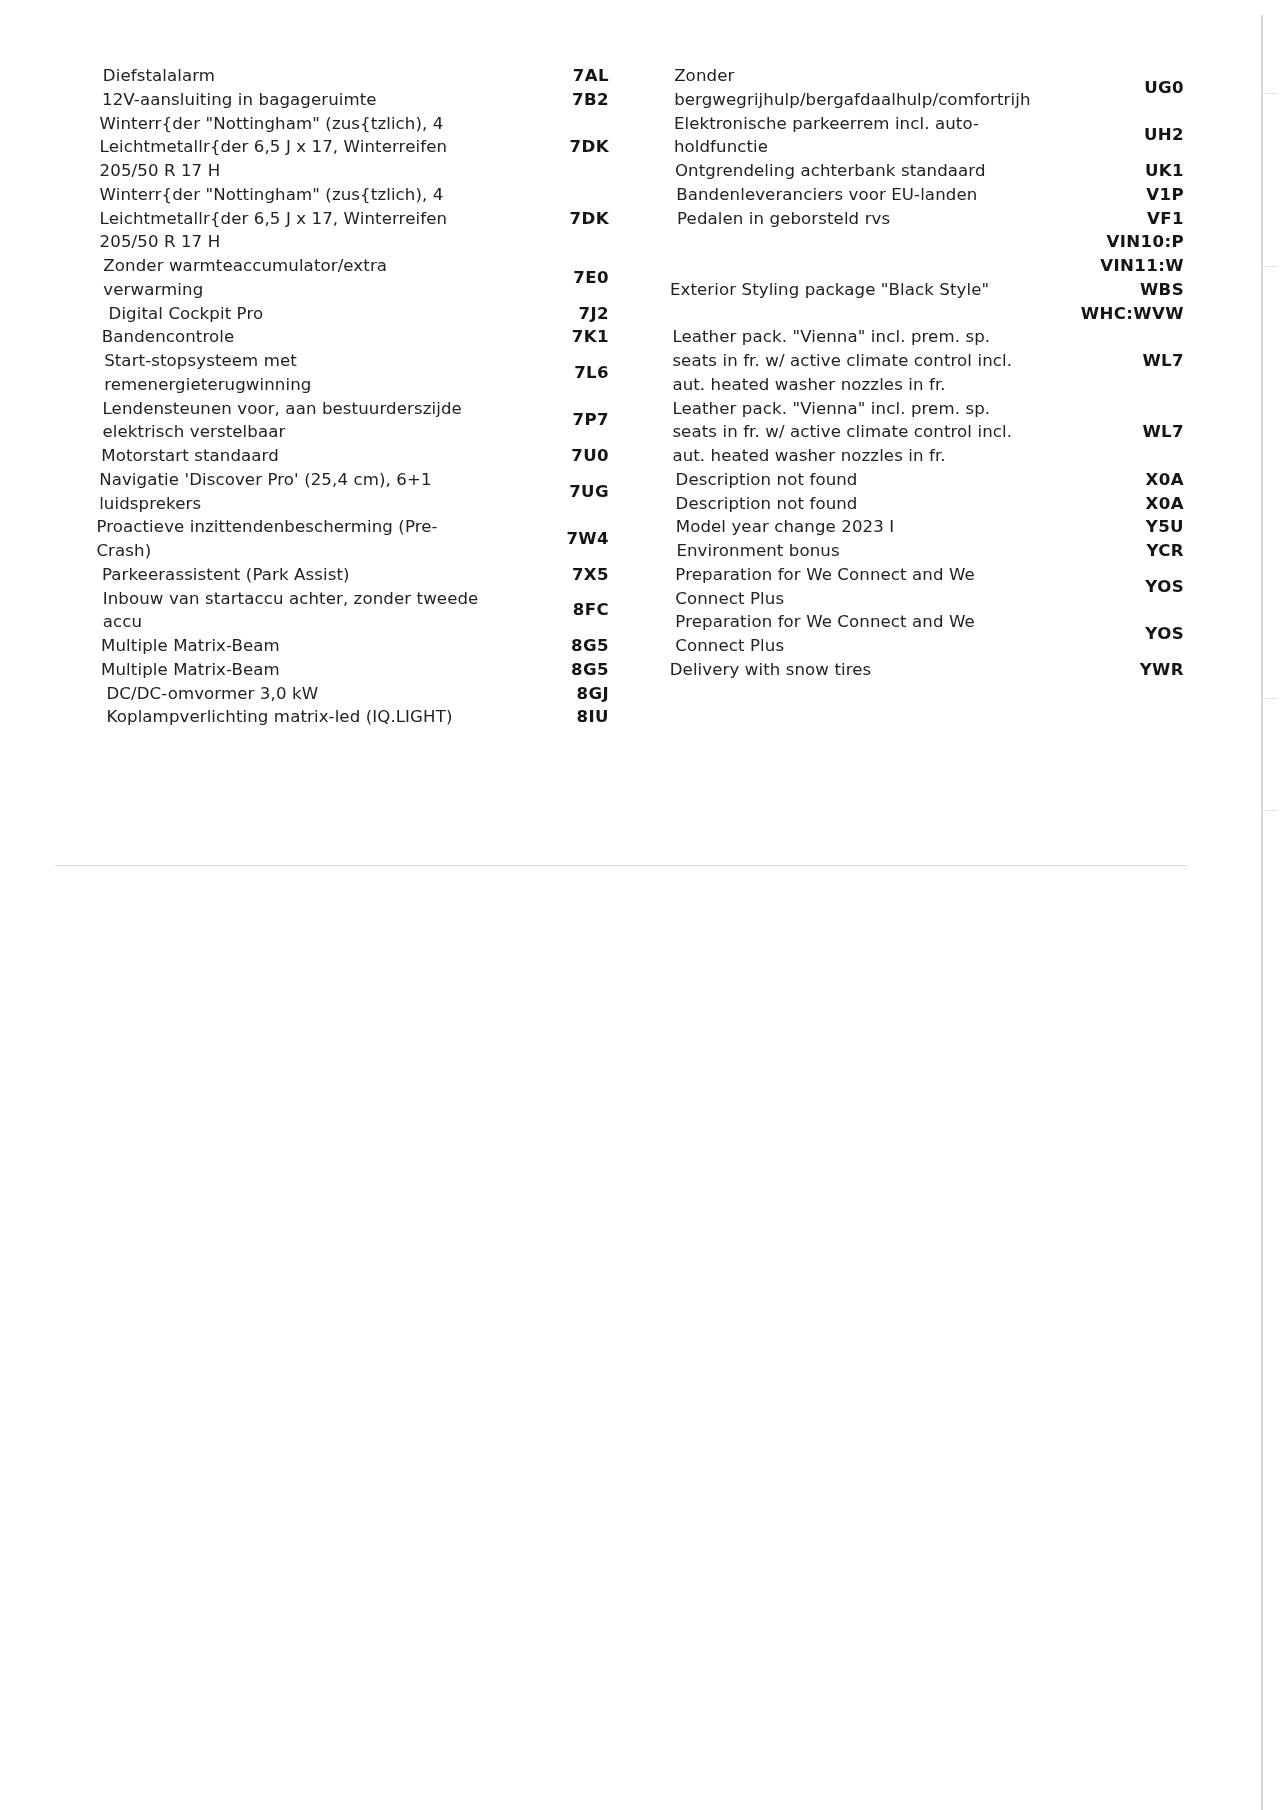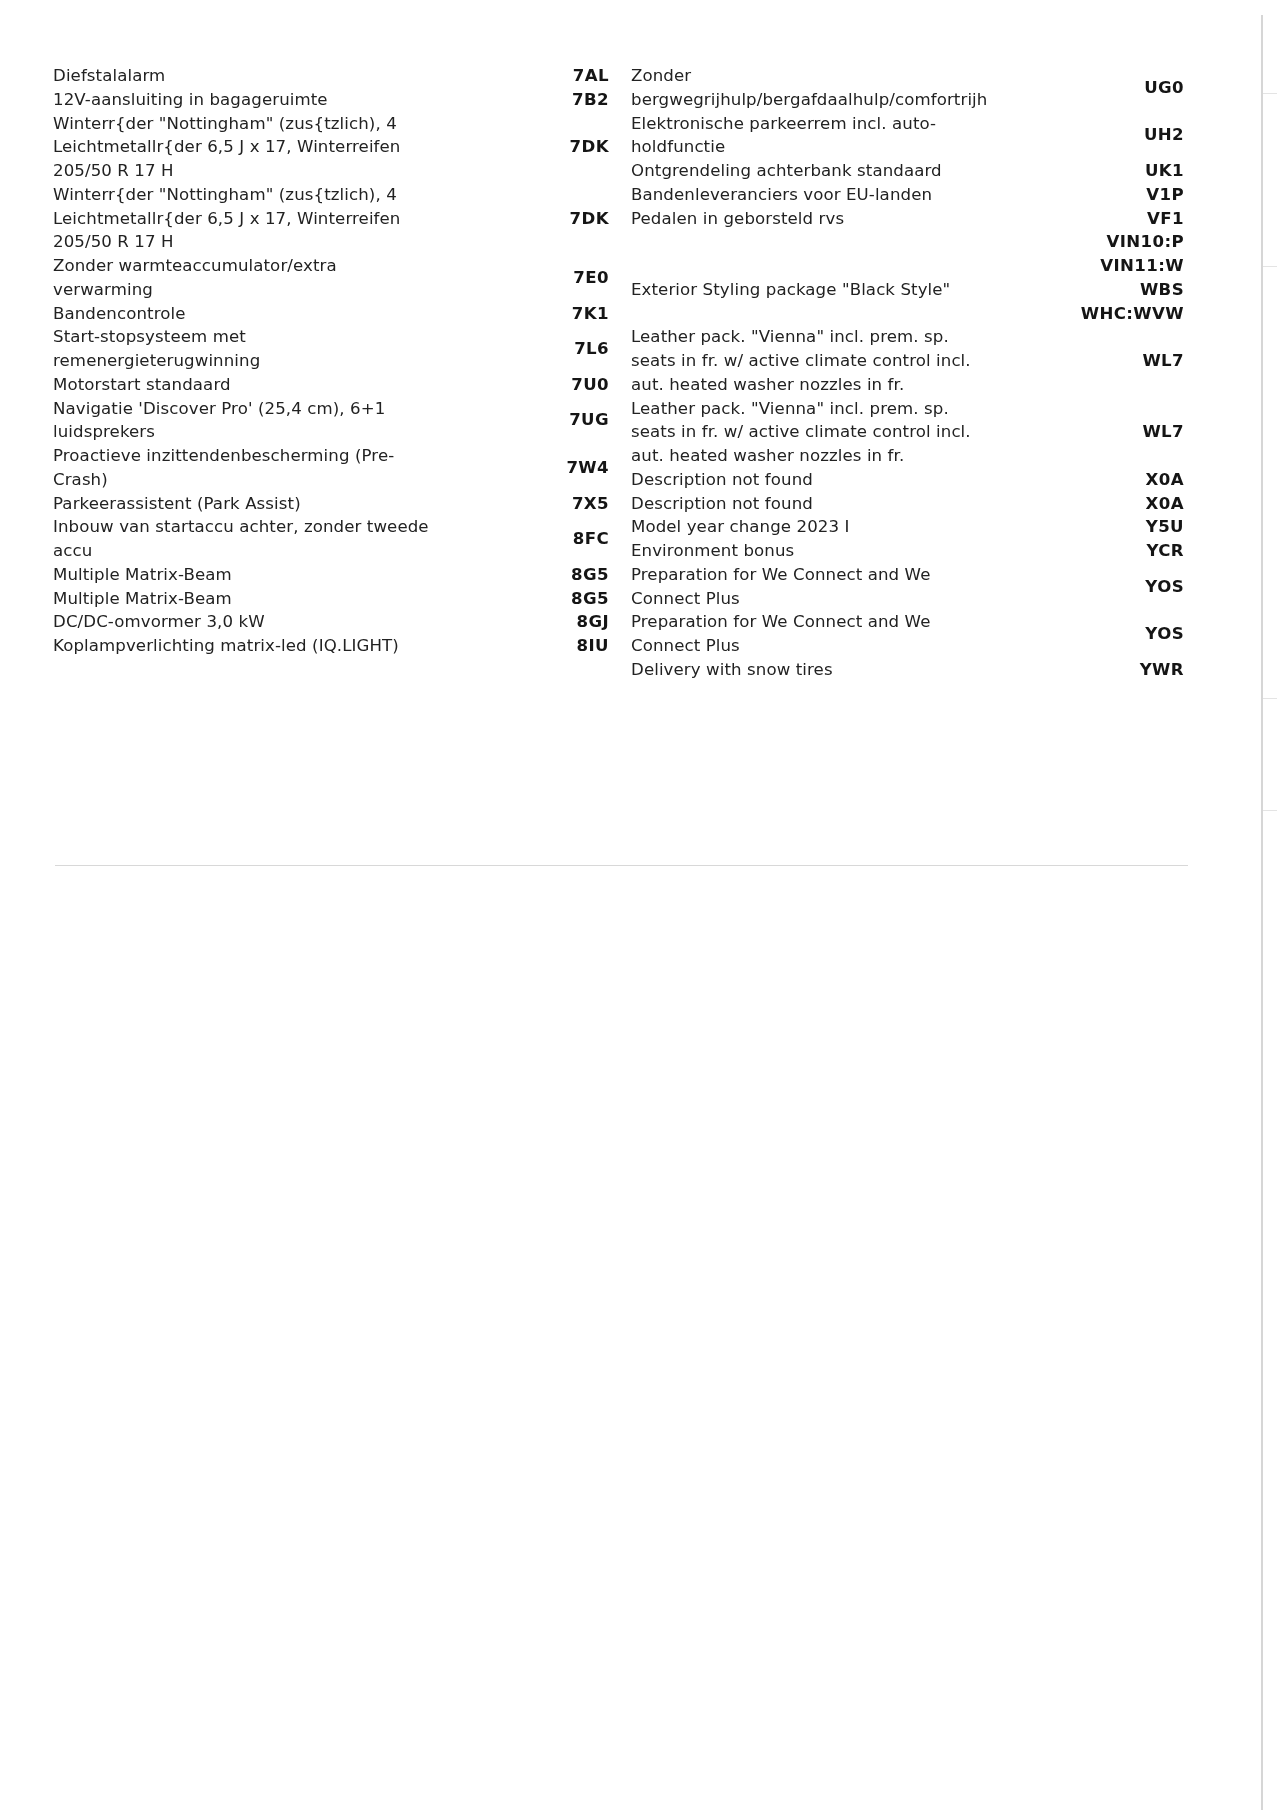--- a/index.html
+++ b/index.html
@@ -23,21 +23,21 @@
     }
     .col {
       position: absolute;
       top: 64px;
     }
     .col-left { left: 53px; width: 556px; }
     .col-right { left: 631px; width: 553px; }
     .row {
       display: flex;
       align-items: center;
-      justify-content: space-between;
+      justify-content: flex-end;
     }
     .desc {
       font-size: 16.6px;
       line-height: 23.75px;
       white-space: pre-line;
       letter-spacing: 0.1px;
       color: #222;
     }
     .col-left .desc { width: 470px; }
     .col-right .desc { width: 470px; }
@@ -100,27 +100,36 @@
 Leichtmetallr{der 6,5 J x 17, Winterreifen
 205/50 R 17 H</div>
         <div class="code">7DK</div>
       </div>
     <div class="row">
         <div class="desc">Zonder warmteaccumulator/extra
 verwarming</div>
         <div class="code">7E0</div>
       </div>
     <div class="row">
+        <div class="desc">Digital Cockpit Pro</div>
+        <div class="code">7J2</div>
+      </div>
+    <div class="row">
         <div class="desc">Bandencontrole</div>
         <div class="code">7K1</div>
       </div>
     <div class="row">
         <div class="desc">Start-stopsysteem met
 remenergieterugwinning</div>
         <div class="code">7L6</div>
+      </div>
+    <div class="row">
+        <div class="desc">Lendensteunen voor, aan bestuurderszijde
+elektrisch verstelbaar</div>
+        <div class="code">7P7</div>
       </div>
     <div class="row">
         <div class="desc">Motorstart standaard</div>
         <div class="code">7U0</div>
       </div>
     <div class="row">
         <div class="desc">Navigatie 'Discover Pro' (25,4 cm), 6+1
 luidsprekers</div>
         <div class="code">7UG</div>
       </div>

